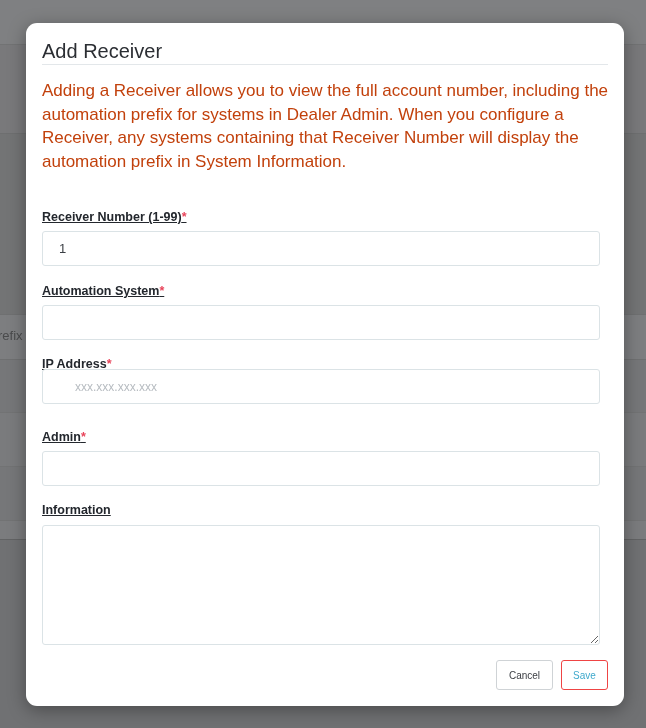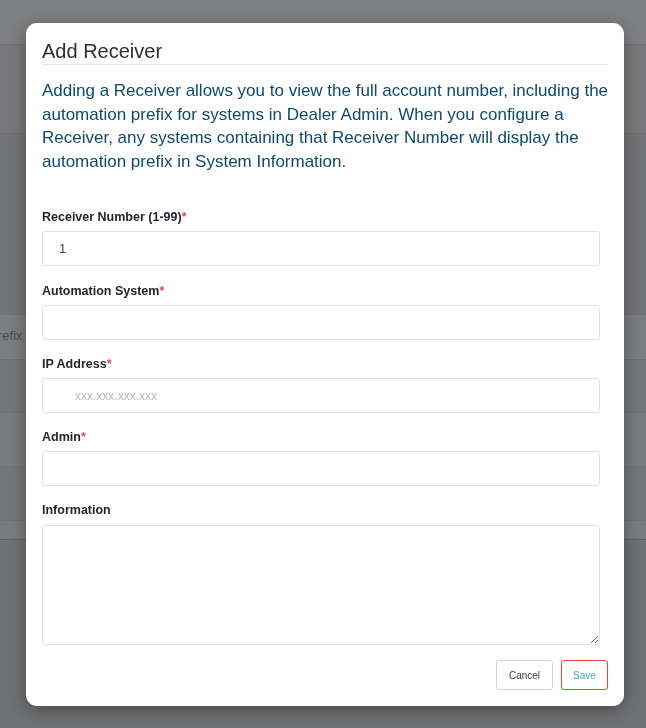--- a/index.html
+++ b/index.html
@@ -35,25 +35,25 @@
     position: absolute;
     left: 16px; top: 16px; width: 566px;
     font-size: 20px; color: #2b2e33;
     padding-bottom: 1px;
     border-bottom: 1px solid #e3e7ea;
     line-height: 24px;
   }
   .modal-desc {
     position: absolute;
     left: 16px; top: 56px; width: 570px;
-    font-size: 17px; line-height: 23.5px; color: #0c4a6e;
+    font-size: 17px; line-height: 23.5px; color: #c2410c;
   }
   .field-label {
     position: absolute; left: 16px;
-    font-size: 12.5px; font-weight: bold; color: #23272d;
+    font-size: 12.5px; font-weight: bold; color: #23272d; text-decoration: underline;
   }
   .req { color: #e8445a; font-weight: bold; }
   .field-input {
     position: absolute; left: 16px; width: 558px; height: 35px;
     border: 1px solid #dbe3e6; border-radius: 3px;
     background: #fff;
     font-family: "Liberation Sans", sans-serif;
     font-size: 13px; color: #3b3f45;
     padding: 0 16px;
     outline: none;
@@ -91,21 +91,21 @@
   <div class="modal-title">Add Receiver</div>
   <p class="modal-desc">Adding a Receiver allows you to view the full account number, including the automation prefix for systems in Dealer Admin. When you configure a Receiver, any systems containing that Receiver Number will display the automation prefix in System Information.</p>
 
   <label class="field-label" style="top:187px;"><span>Receiver Number (1-99)</span><span class="req">*</span></label>
   <input class="field-input" style="top: 208px;" type="text" value="1">
 
   <label class="field-label" style="top:261px;"><span>Automation System</span><span class="req">*</span></label>
   <input class="field-input" style="top: 282px;" type="text" value="">
 
   <label class="field-label" style="top:334px;"><span>IP Address</span><span class="req">*</span></label>
-  <input class="field-input" style="top: 355px; padding-left: 32px;" type="text" placeholder="xxx.xxx.xxx.xxx">
+  <input class="field-input" style="top: 346px; padding-left: 32px;" type="text" placeholder="xxx.xxx.xxx.xxx">
 
   <label class="field-label" style="top:407px;"><span>Admin</span><span class="req">*</span></label>
   <input class="field-input" style="top: 428px;" type="text" value="">
 
   <label class="field-label" style="top:480px;">Information</label>
   <textarea class="field-input" style="top: 502px;"></textarea>
 
   <button class="btn btn-cancel">Cancel</button>
   <button class="btn btn-save">Save</button>
 </div>

